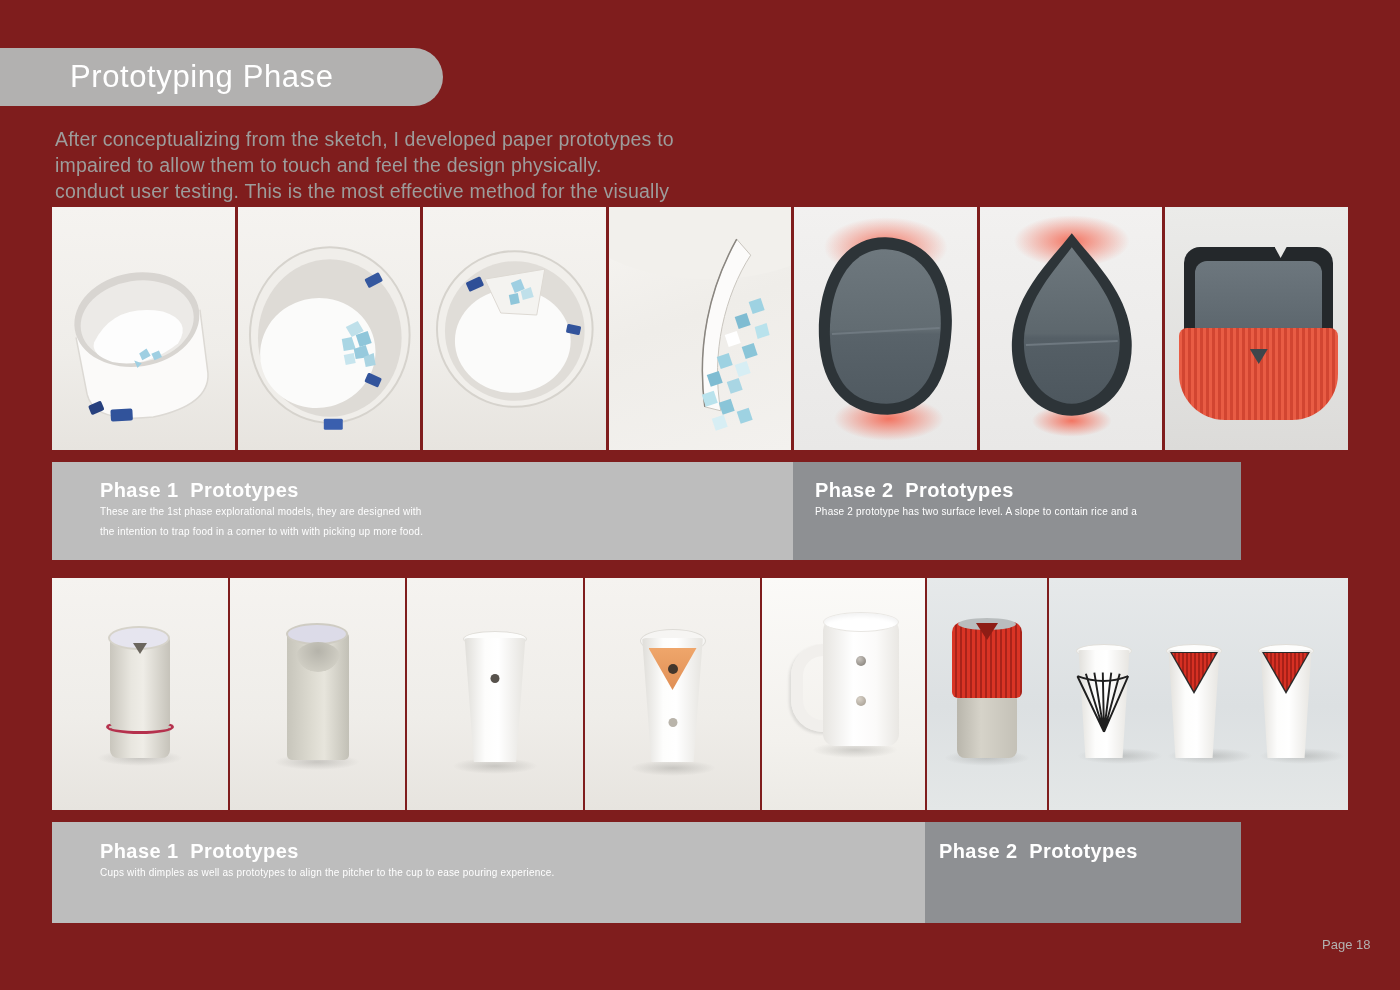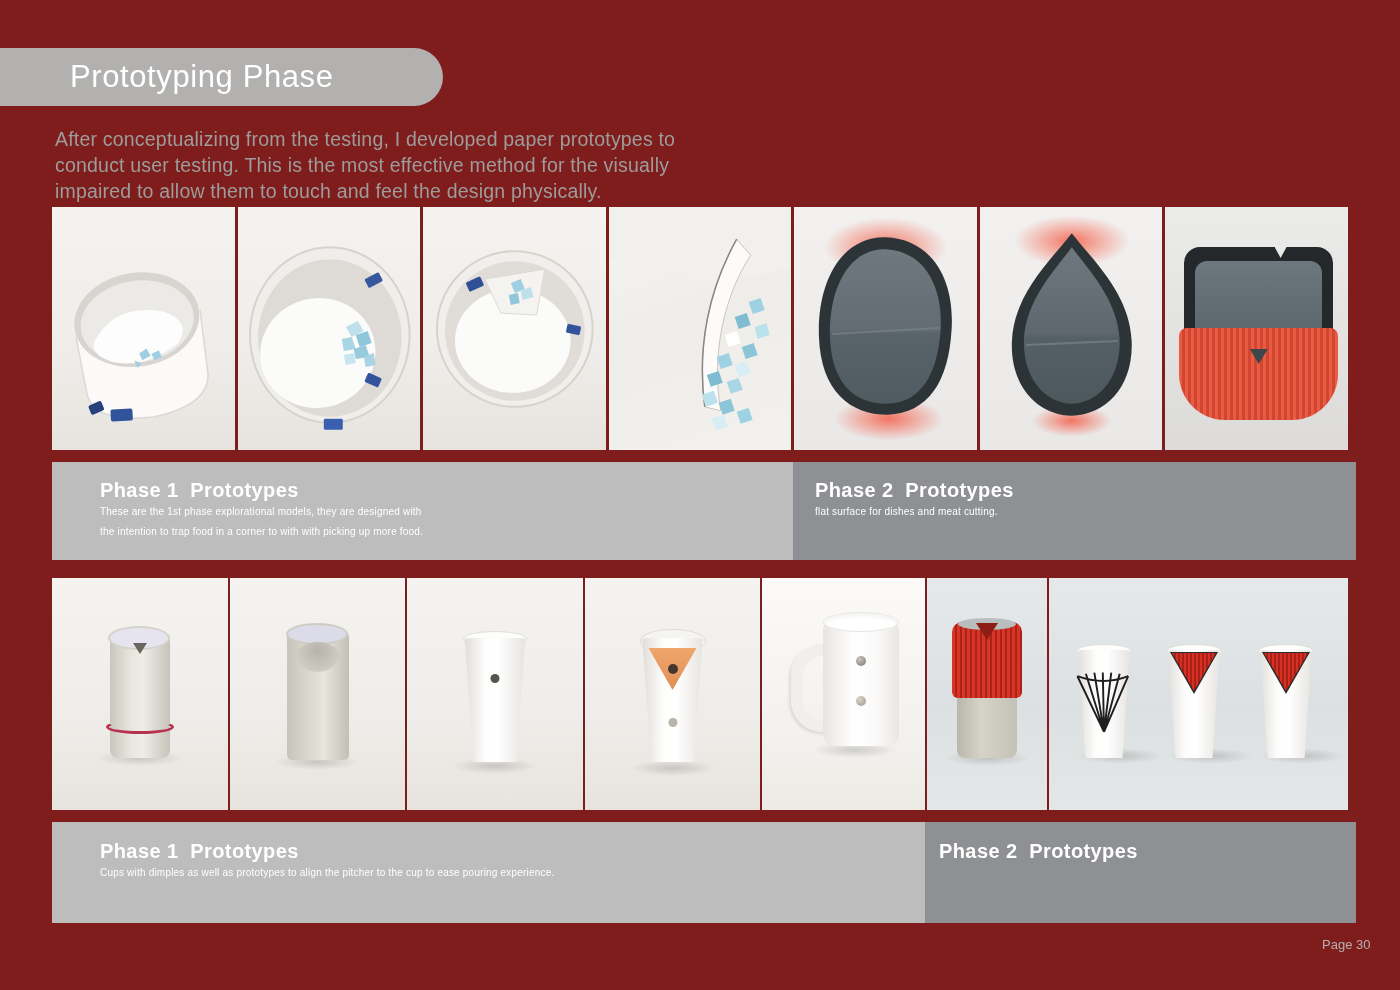--- a/index.html
+++ b/index.html
@@ -25,21 +25,21 @@
   .t5,.t6{background:linear-gradient(180deg,#f2f1f0 0%,#e9e8e7 100%);}
   .t7{background:linear-gradient(180deg,#ebebe9 0%,#dcdbd9 100%);}
 
   
   .c1{flex:0 0 176px;} .c2{flex:0 0 175px;} .c3{flex:0 0 176px;} .c4{flex:0 0 175px;}
   .c5{flex:0 0 163px;background:linear-gradient(180deg,#fbfaf8 0%,#f3f1ed 70%,#eceae5 100%);}
   .c6{flex:0 0 120px;} .c7{flex:1 1 0;}
   .cool-bg{background:linear-gradient(180deg,#e6e9ea 0%,#dce0e2 55%,#e4e7e7 100%);}
 
   
-  .caps{position:absolute;left:52px;width:1304px;display:flex;}
+  .caps{position:absolute;left:52px;width:1189px;display:flex;}
   .caps-top{top:462px;height:98px;}
   .caps-bottom{top:822px;height:101px;}
   .cap{box-sizing:border-box;color:#ffffff;}
   .cap-light{background:#bdbdbd;}
   .cap-dark{background:#8e9093;flex:1 1 0;}
   .caps-top .cap-light{width:741px;padding:17px 18px 0 48px;}
   .caps-top .cap-dark{padding:17px 8px 0 22px;}
   .caps-bottom .cap-light{width:873px;padding:18px 18px 0 48px;}
   .caps-bottom .cap-dark{padding:18px 8px 0 14px;}
   .cap-title{font-size:20px;font-weight:700;letter-spacing:0.4px;white-space:pre-wrap;}
@@ -119,23 +119,23 @@
 </head>
 <body>
 
 <div class="page">
 
   <div class="banner">
     <span class="banner-title">Prototyping Phase</span>
   </div>
 
   <div class="intro">
-    <div>After conceptualizing from the testing, I developed paper prototypes to</div>
+    <div>After conceptualizing from the sketch, I developed paper prototypes to</div>
+    <div>impaired to allow them to touch and feel the design physically.</div>
     <div>conduct user testing. This is the most effective method for the visually</div>
-    <div>impaired to allow them to touch and feel the design physically.</div>
   </div>
 
   <div class="photo-row row1">
 
     <figure class="tile t1" style="margin:0">
       <svg viewBox="0 0 183 243">
         <g transform="rotate(-9 92 150)">
           <path d="M28,120 L30,178 Q32,208 92,211 Q150,208 153,176 L155,112" fill="#fbfaf9" stroke="#dcd9d4" stroke-width="1.5"></path>
           <ellipse cx="91" cy="112" rx="63" ry="47" fill="#d8d5d1"></ellipse>
           <ellipse cx="91" cy="114" rx="57" ry="41" fill="#eceae7"></ellipse>
@@ -265,21 +265,21 @@
   </div>
 
   <div class="caps caps-top">
     <div class="cap cap-light">
       <div class="cap-title">Phase 1  Prototypes</div>
       <div class="cap-line">These are the 1st phase explorational models, they are designed with</div>
       <div class="cap-line">the intention to trap food in a corner to with with picking up more food.</div>
     </div>
     <div class="cap cap-dark">
       <div class="cap-title">Phase 2  Prototypes</div>
-      <div class="cap-line">flat surface for dishes and meat cutting.</div>
+      <div class="cap-line">Phase 2 prototype has two surface level. A slope to contain rice and a</div>
     </div>
   </div>
 
   <div class="photo-row row2">
 
     <figure class="tile c1" style="margin:0">
       <div class="cshadow" style="bottom:44px;left:45px;"></div>
       <div class="tube tube1">
         <div class="tube-top"></div>
         <div class="tube-notch"></div>
@@ -366,15 +366,15 @@
   <div class="caps caps-bottom">
     <div class="cap cap-light">
       <div class="cap-title">Phase 1  Prototypes</div>
       <div class="cap-line">Cups with dimples as well as prototypes to align the pitcher to the cup to ease pouring experience.</div>
     </div>
     <div class="cap cap-dark">
       <div class="cap-title">Phase 2  Prototypes</div>
     </div>
   </div>
 
-  <div class="pagenum">Page 30</div>
+  <div class="pagenum">Page 18</div>
 
 </div>
 
 </body></html>

